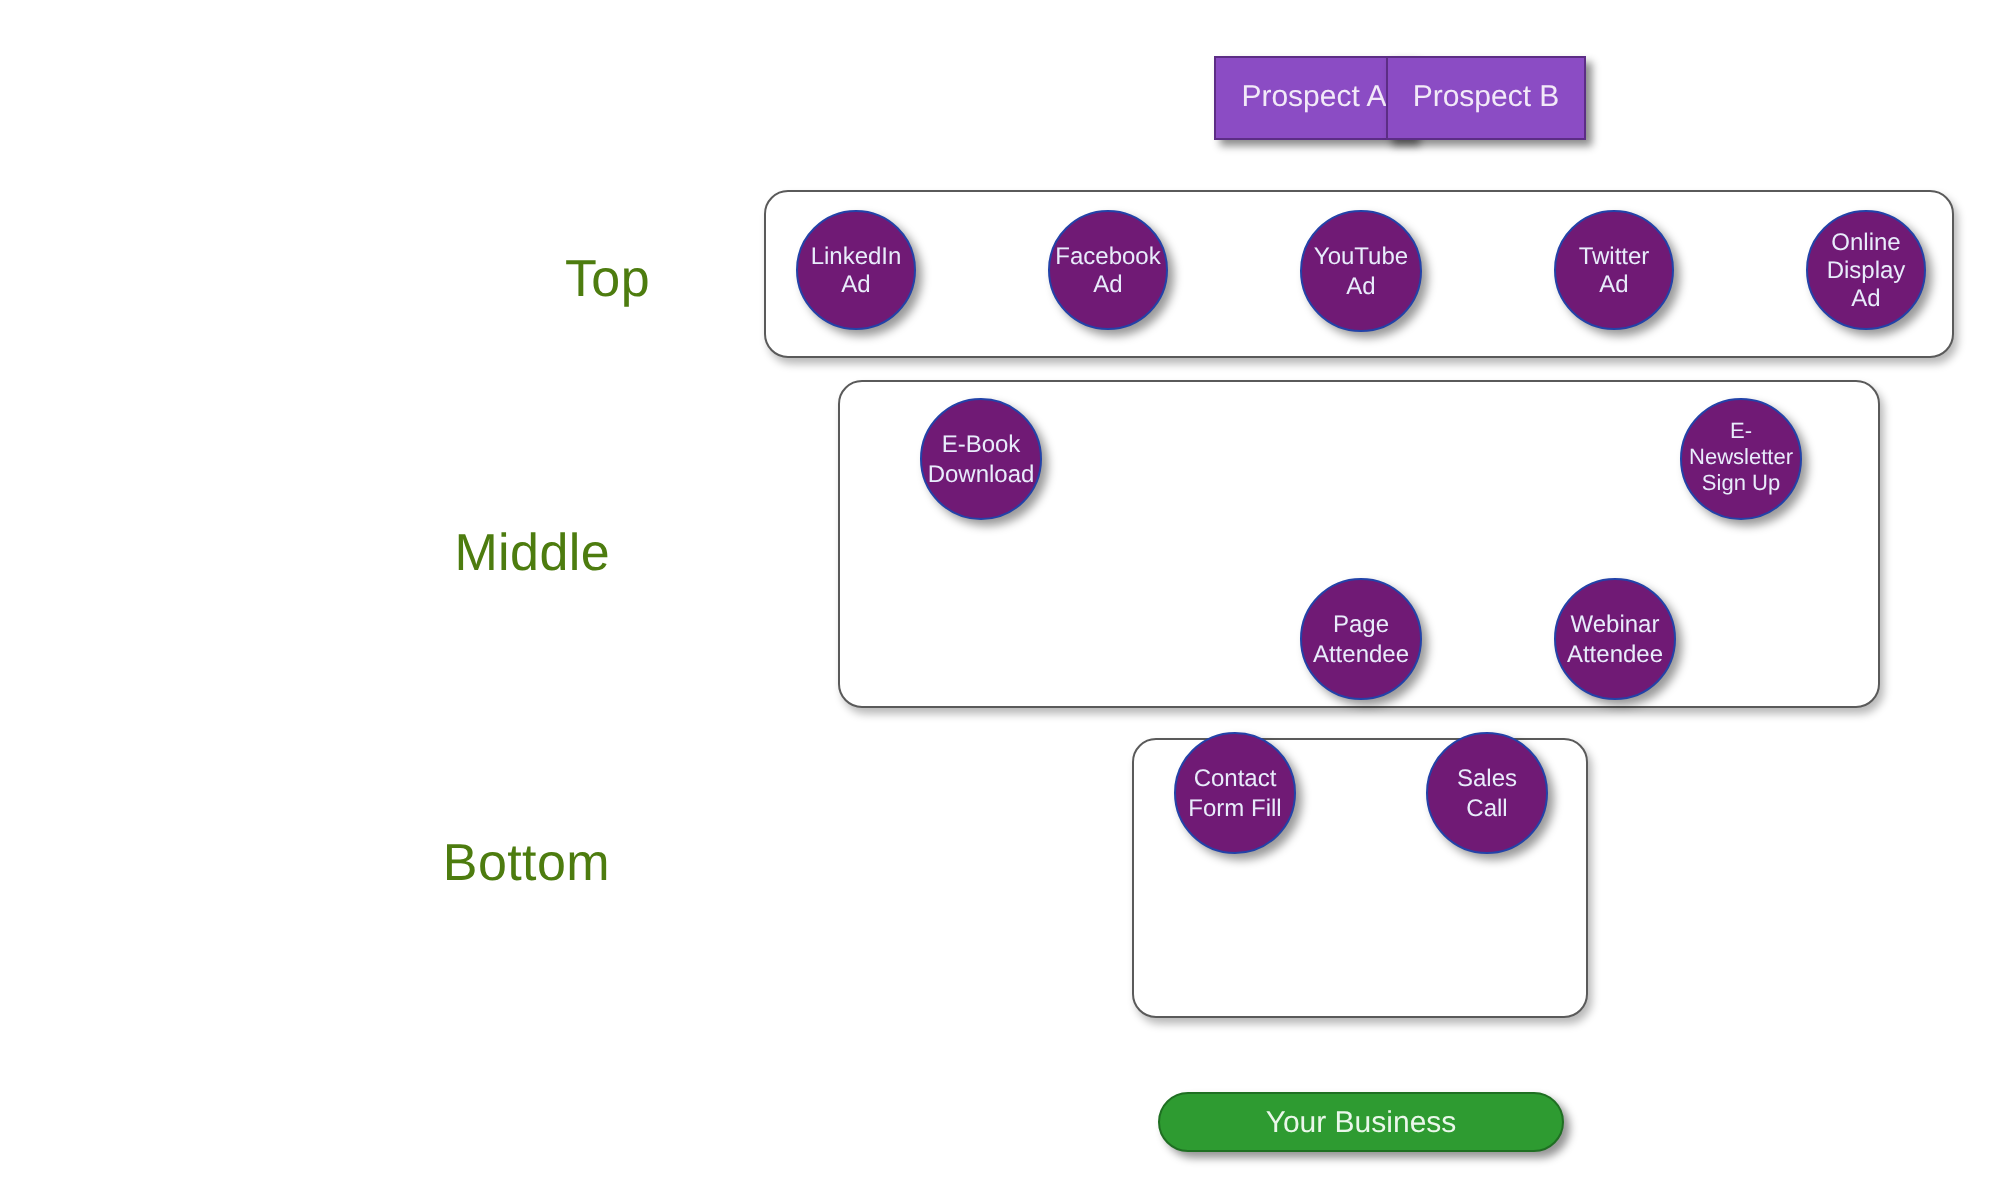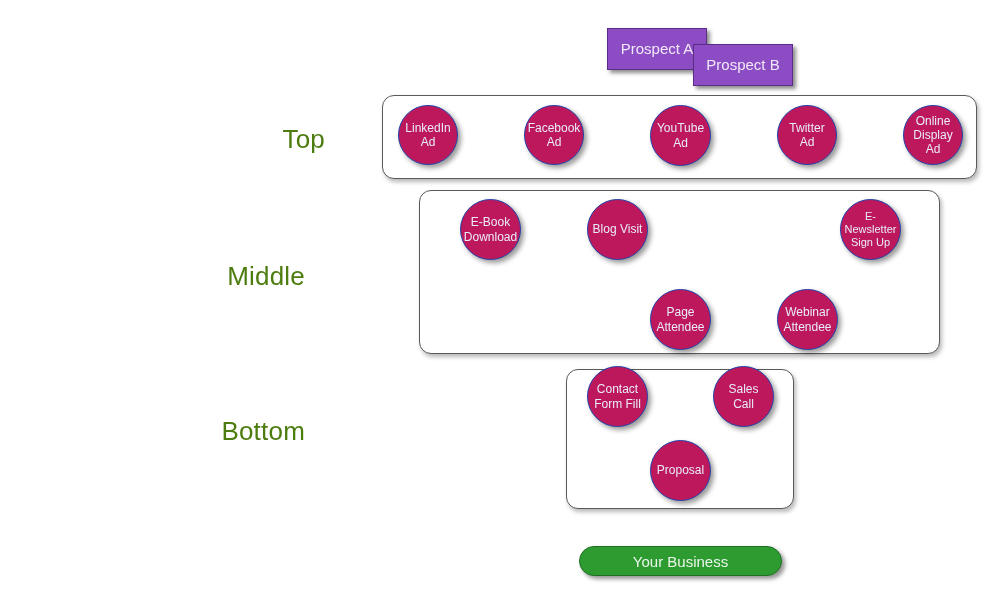--- a/index.html
+++ b/index.html
@@ -58,21 +58,21 @@
     color: #f2e9f8;
     font-size: 15px;
     line-height: 1.15;
     text-align: center;
   }
 
   
   .node {
     position: absolute;
     box-sizing: border-box;
-    background: #be185d;
+    background: #701a75;
     border: 1.4px solid #2342a8;
     border-radius: 50%;
     display: flex;
     align-items: center;
     justify-content: center;
     text-align: center;
     color: #e8ecfb;
     font-size: 12px;
     line-height: 1.18;
     padding: 2px;
@@ -96,21 +96,21 @@
   }
 </style>
 </head>
 <body>
 
 <div id="canvas">
 
   <div class="prospect-box" style="left:567px; top:28px; width:100px; height:42px;margin-left:40px;">
     <span>Prospect A</span>
   </div>
-  <div class="prospect-box" style="left:693px; top:28px; width:100px; height:42px;margin-top:16px;">
+  <div class="prospect-box" style="left:693px; top:28px; width:100px; height:42px;">
     <span>Prospect B</span>
   </div>
 
   <div class="stage-label" style="left:140px; top:126px; width:185px;">Top</div>
   <div class="stage-label" style="left:120px; top:263px; width:185px;">Middle</div>
   <div class="stage-label" style="left:120px; top:418px; width:185px;">Bottom</div>
 
   <div class="tier-box" style="left:382px; top:95px; width:595px; height:84px;"></div>
 
   <div class="node" style="left:398px; top:105px; width:60px; height:60px;">LinkedIn
@@ -122,35 +122,33 @@
   <div class="node" style="left:777px; top:105px; width:60px; height:60px;">Twitter
 Ad</div>
   <div class="node" style="left:903px; top:105px; width:60px; height:60px;">Online
 Display
 Ad</div>
 
   <div class="tier-box" style="left:419px; top:190px; width:521px; height:164px;"></div>
 
   <div class="node" style="left:460px; top:199px; width:61px; height:61px;">E-Book
 Download</div>
-  <div class="node" style="left:587px; top:199px; width:61px; height:61px;">Blog Visit</div>
   <div class="node" style="left:840px; top:199px; width:61px; height:61px; font-size:11px;">E-
 Newsletter
 Sign Up</div>
 
   <div class="node" style="left:650px; top:289px; width:61px; height:61px;">Page
 Attendee</div>
   <div class="node" style="left:777px; top:289px; width:61px; height:61px;">Webinar
 Attendee</div>
 
   <div class="tier-box" style="left:566px; top:369px; width:228px; height:140px;"></div>
 
   <div class="node" style="left:587px; top:366px; width:61px; height:61px;">Contact
 Form Fill</div>
   <div class="node" style="left:713px; top:366px; width:61px; height:61px;">Sales
 Call</div>
-  <div class="node" style="left:650px; top:440px; width:61px; height:61px;">Proposal</div>
 
   <div class="business-pill" style="left:579px; top:546px; width:203px; height:30px;">
     <span>Your Business</span>
   </div>
 
 </div>
 
 </body></html>

